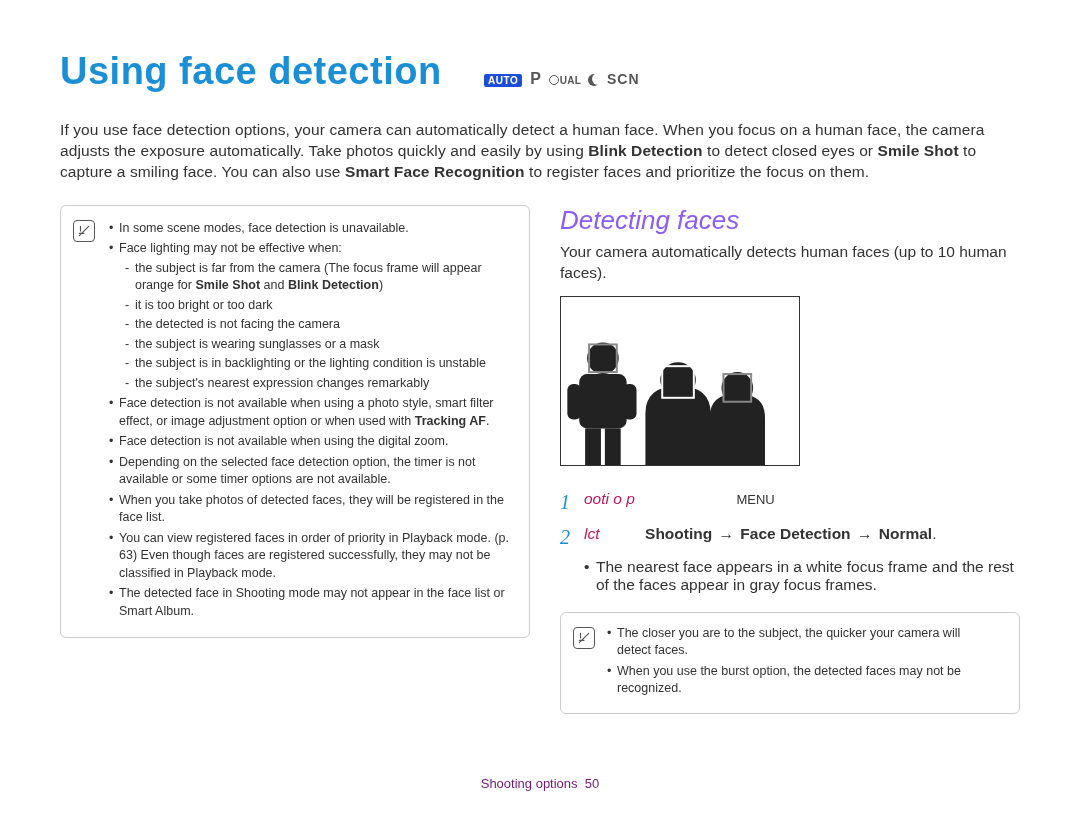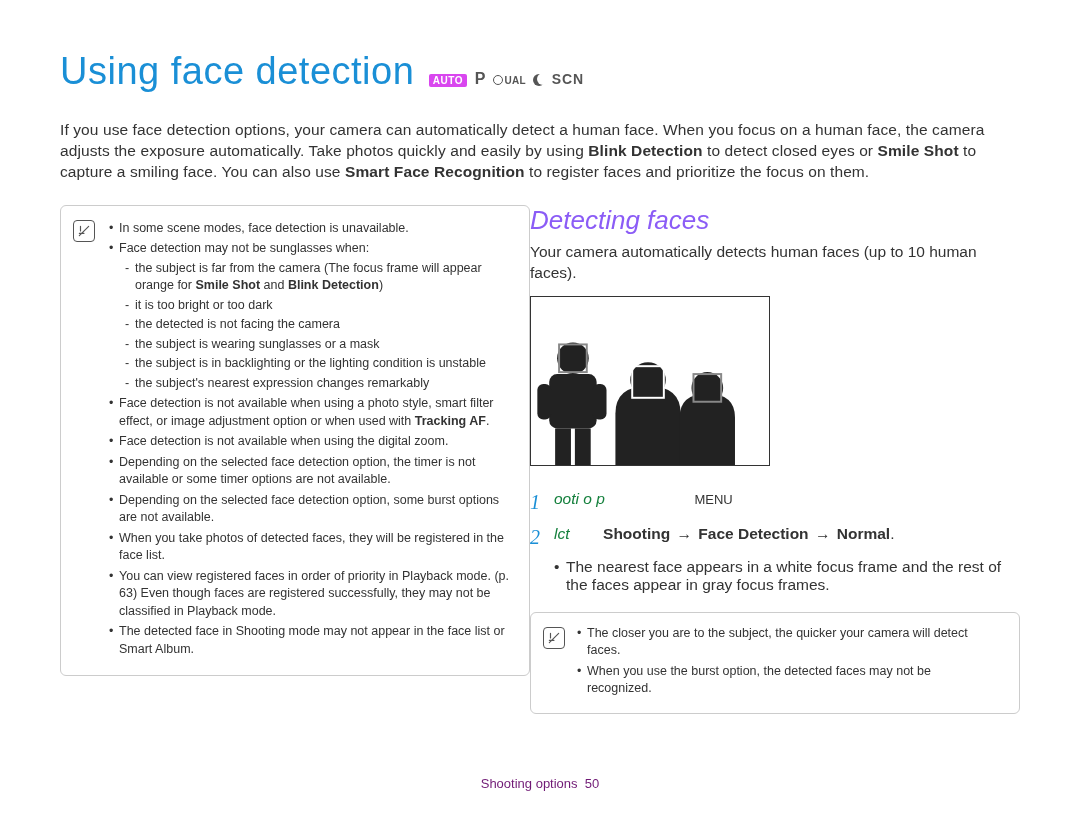--- a/index.html
+++ b/index.html
@@ -8,53 +8,54 @@
     height: 815px;
     background: #fff;
     font-family: Arial, Helvetica, sans-serif;
     color: #333;
     position: relative;
     padding: 50px 60px 30px 60px;
   }
   .page-title {
     font-size: 38px;
     color: #1a8fd6;
-    font-weight: 400;
+    font-weight: 700;
     letter-spacing: 0.5px;
     display: inline-block;
     vertical-align: baseline;
   }
   .mode-icons {
     display: inline-block;
     margin-left: 10px;
     vertical-align: baseline;
     font-size: 14px;
     color: #555;
   }
   .mode-icons .auto{
-    background:#d946ef;color:#fff;font-size:10px;font-weight:bold;
-    padding:1px 4px;border-radius:2px;letter-spacing:0.5px;
+    background:#1d4ed8;color:#fff;font-size:10px;font-weight:bold;
+    padding:1px 4px;border-radius:2px;letter-spacing:0.5px;margin-left:28px;
   }
   .mode-icons .p{font-weight:bold;font-size:16px;margin:0 4px;}
   .mode-icons .dual{font-size:10px;font-weight:bold;letter-spacing:0.3px;}
   .mode-icons .dualicon{display:inline-block;width:10px;height:10px;border:1px solid #555;border-radius:50%;margin-right:1px;vertical-align:middle;}
   .mode-icons .moon{display:inline-block;width:12px;height:12px;background:#555;border-radius:50%;position:relative;margin:0 3px;vertical-align:middle;}
   .mode-icons .moon::after{content:"";position:absolute;left:4px;top:-1px;width:12px;height:12px;background:#fff;border-radius:50%;}
   .mode-icons .scn{font-weight:bold;font-size:14px;letter-spacing:1px;}
   .intro {
     margin-top: 27px;
     font-size: 15.5px;
     line-height: 1.35;
     color: #333;
     letter-spacing: 0.1px;
   }
   .intro b{font-weight:bold;}
   .columns {
     display: flex;
     margin-top: 22px;
+    gap: 30px;
   }
   .col-left { width: 470px; }
   .col-right { flex: 1; }
 
   .note-box {
     border: 1px solid #ccc;
     border-radius: 6px;
     padding: 14px 18px 14px 48px;
     position: relative;
     font-size: 12.5px;
@@ -83,21 +84,21 @@
   .preview{
     border:1.5px solid #333;width:240px;height:170px;position:relative;
     background:#fff;margin-bottom:22px;overflow:hidden;
   }
   .preview svg{width:100%;height:100%;}
 
   .steps{font-size:15.5px;}
   .step-row{display:flex;margin-bottom:6px;line-height:1.45;}
   .step-num{color:#1a8fd6;font-style:italic;font-size:20px;font-family:Georgia,serif;width:24px;flex-shrink:0;}
   .step-body{flex:1;}
-  .step-body .ital{font-style:italic;color:#15803d;margin-right:12px;}
+  .step-body .ital{font-style:italic;color:#be185d;margin-right:24px;}
   .step-body .menu{font-weight:normal;font-size:13px;}
   .step-body .arrow{margin:0 2px;}
   .step-body b{font-weight:bold;}
   .step-sub{margin-left:24px;}
   .step-sub ul{list-style:none;}
   .step-sub li{position:relative;padding-left:12px;}
   .step-sub li::before{content:"•";position:absolute;left:0;}
 
   .right-note{margin-top:18px;}
 
@@ -128,34 +129,33 @@
   <div class="col-left">
     <div class="note-box">
       <div class="note-icon">
         <svg viewBox="0 0 24 24">
             <path d="M4 20 L20 4 M6 4 L6 12 M4 16 L12 16" stroke="#555" stroke-width="2" fill="none" stroke-linecap="round"></path>
           </svg>
       </div>
       <ul>
         <li>In some scene modes, face detection is unavailable.</li>
         <li>
-          <span>Face detection may not be sunglasses when:</span>
+          <span>Face lighting may not be effective when:</span>
           <ul class="sub-list">
             <li><span>the subject is far from the camera (The focus frame will appear orange for </span><b>Smile Shot</b><span> and </span><b>Blink Detection</b><span>)</span></li>
             <li>it is too bright or too dark</li>
             <li>the detected is not facing the camera</li>
             <li>the subject is wearing sunglasses or a mask</li>
             <li>the subject is in backlighting or the lighting condition is unstable</li>
             <li>the subject's nearest expression changes remarkably</li>
           </ul>
         </li>
         <li><span>Face detection is not available when using a photo style, smart filter effect, or image adjustment option or when used with </span><b>Tracking AF</b><span>.</span></li>
         <li>Face detection is not available when using the digital zoom.</li>
         <li>Depending on the selected face detection option, the timer is not available or some timer options are not available.</li>
-        <li>Depending on the selected face detection option, some burst options are not available.</li>
         <li>When you take photos of detected faces, they will be registered in the face list.</li>
         <li>You can view registered faces in order of priority in Playback mode. (p. 63) Even though faces are registered successfully, they may not be classified in Playback mode.</li>
         <li>The detected face in Shooting mode may not appear in the face list or Smart Album.</li>
       </ul>
     </div>
   </div>
 
   <div class="col-right">
     <div class="section-heading">Detecting faces</div>
     <div class="section-desc">Your camera automatically detects human faces (up to 10 human faces).</div>

